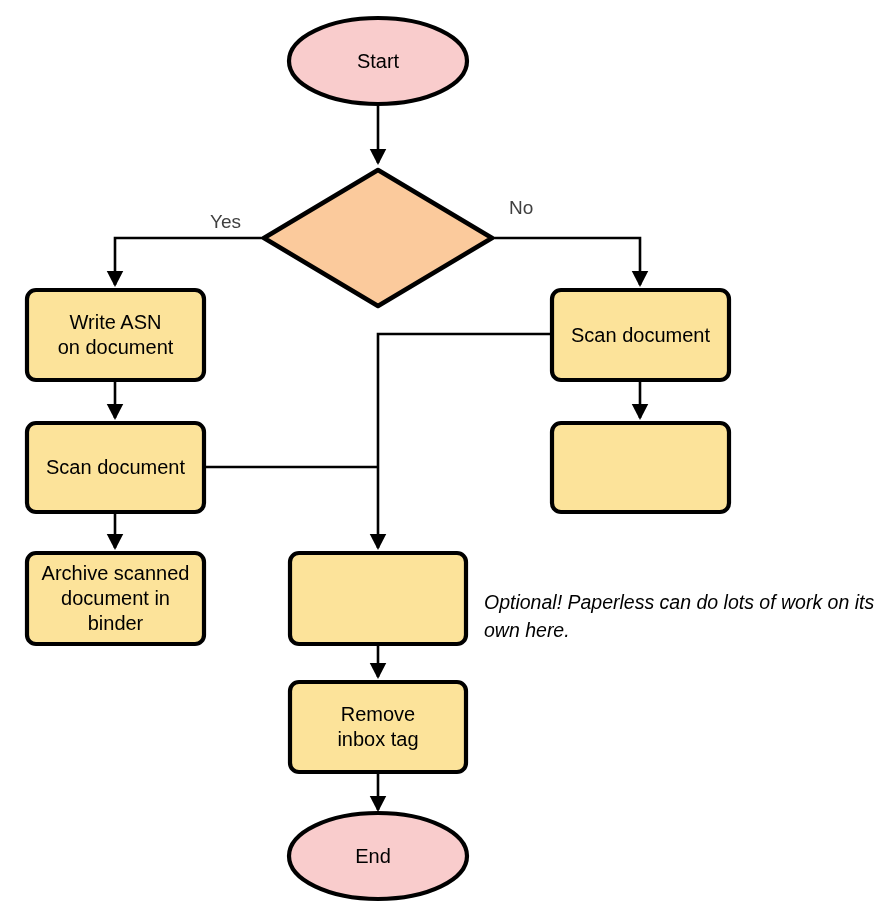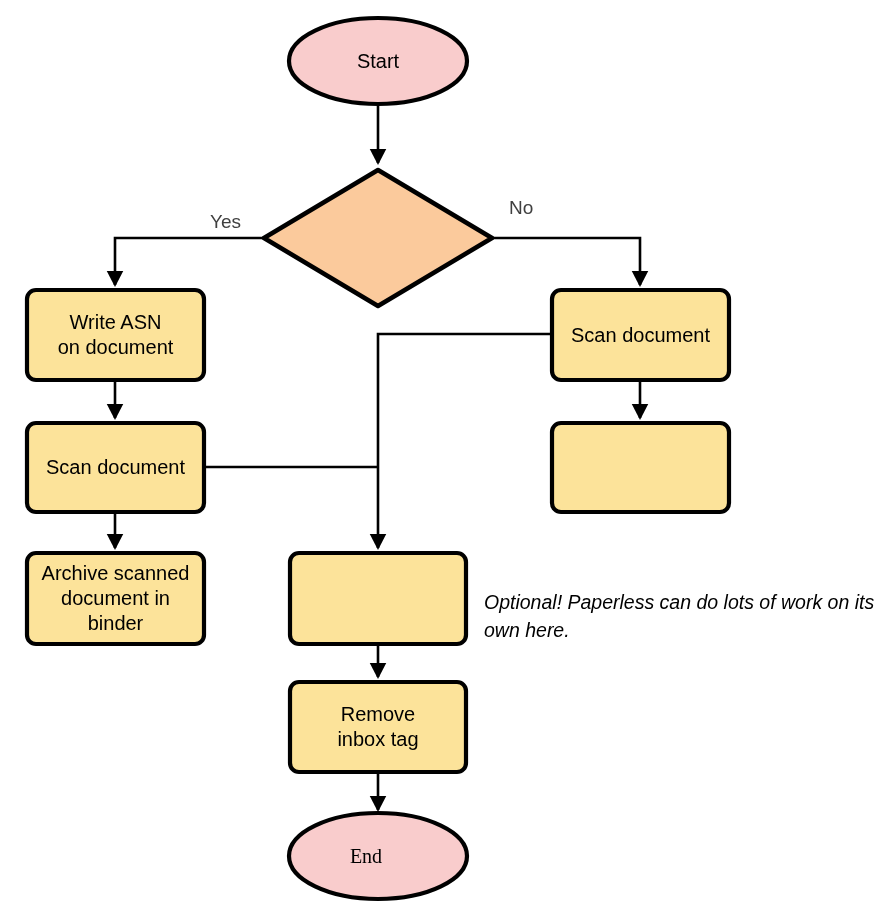--- a/index.html
+++ b/index.html
@@ -121,21 +121,21 @@
 document in
 binder</div>
 
   <div class="node-label" style="left:552px; top:290px; width:177px; height:90px;">Scan document</div>
 
 
 
   <div class="node-label" style="left:290px; top:682px; width:176px; height:90px;">Remove
 inbox tag</div>
 
-  <div class="node-label" style="left:277px; top:814px; width:178px; height:85px;font-family:Liberation Serif, serif;">End</div>
+  <div class="node-label" style="left:284px; top:814px; width:178px; height:85px;">End</div>
 
   <div class="edge-label" style="left:210px; top:211px;">Yes</div>
 
   <div class="edge-label" style="left:509px; top:197px;">No</div>
 
   <div class="annotation" style="left:484px; top:588px;">Optional! Paperless can do lots of work on its own here.</div>
 
 </div>
 
 </body></html>

